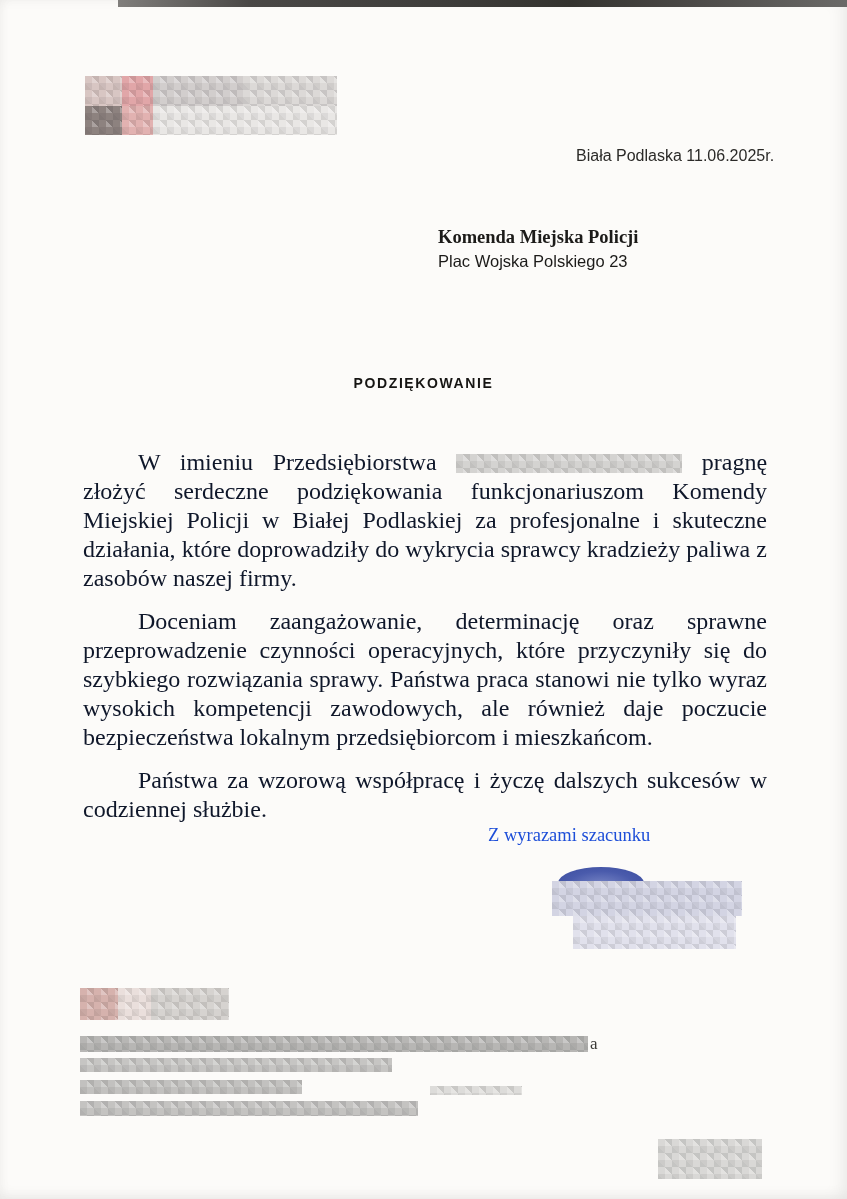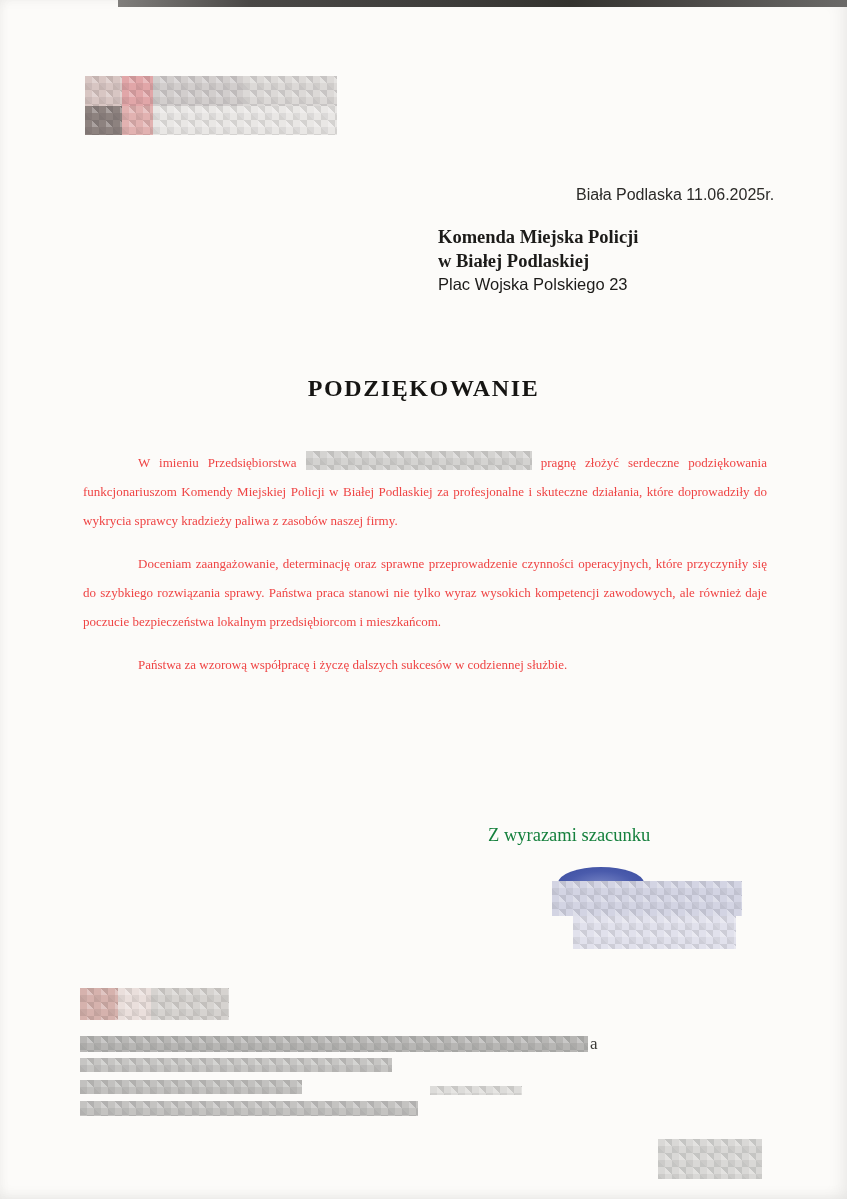--- a/index.html
+++ b/index.html
@@ -22,40 +22,40 @@
     background-size:14px 14px;
     background-position:0 0, 7px 7px;
   }
   .top-strip{
     position:absolute;left:118px;top:0;width:729px;height:7px;
     background:linear-gradient(90deg,#807e7c 0%,#4a4846 18%,#3e3d3b 45%,#34332f 62%,#4a4846 78%,#6b6a68 100%);
   }
   .date-line{
     position:absolute;left:576px;top:147px;
     font-family:"Liberation Sans", sans-serif;
-    font-size:16px;color:#2b2a28;white-space:nowrap;margin-top:39px;
+    font-size:16px;color:#2b2a28;white-space:nowrap;
   }
   .recipient{position:absolute;left:430px;top:226px;line-height:23.5px;color:#1c1b19;margin-left:8px;}
   .recipient .serif-bold{font-family:"Liberation Serif", serif;font-weight:700;font-size:18.5px;}
   .recipient .sans-bold{font-family:"Liberation Sans", sans-serif;font-weight:400;font-size:16.5px;}
   .letter-title{
     position:absolute;left:12px;top:375px;width:823px;
-    text-align:center;font-family:Liberation Serif, serif;
-    font-weight:700;font-size:24px;letter-spacing:1.6px;color:#161513;
+    text-align:center;font-family:Liberation Sans, sans-serif;
+    font-weight:700;font-size:14px;letter-spacing:1.6px;color:#161513;
   }
   .body-text{
     position:absolute;left:83px;top:448px;width:684px;
-    font-size:13px;line-height:29px;text-align:justify;color:#ef4444;
+    font-size:24px;line-height:29px;text-align:justify;color:#0f172a;
   }
   .body-text p{margin:0 0 14px 0;text-indent:55px;}
   .inline-redaction{
     display:inline-block;width:226px;height:19px;vertical-align:-3px;
     position:relative; 
   }
-  .closing{position:absolute;left:488px;top:825px;font-size:18.5px;color:#15803d;}
+  .closing{position:absolute;left:488px;top:825px;font-size:18.5px;color:#1d4ed8;}
   .stamp-blob{
     position:absolute;left:558px;top:867px;width:86px;height:32px;
     border-radius:50%;
     background:radial-gradient(ellipse at 50% 60%, #7b88c6 0%, #4a5bac 55%, #3a4c9e 100%);
   }
   .block{position:absolute;}
   .frag{position:absolute;font-family:"Liberation Serif",serif;font-size:17px;color:#3a3936;}
 </style>
 </head>
 <body>
@@ -71,21 +71,20 @@
     <div class="pix" style="left:158px;top:0;width:94px;height:30px;background-color:#dcd9d7;"></div>
     <div class="pix" style="left:0;top:30px;width:37px;height:29px;background-color:#8d827f;"></div>
     <div class="pix" style="left:37px;top:30px;width:31px;height:29px;background-color:#e2b2b1;"></div>
     <div class="pix" style="left:68px;top:30px;width:184px;height:29px;background-color:#e9e7e5;"></div>
   </div>
 
   <div class="date-line">Biała Podlaska 11.06.2025r.</div>
 
   <div class="recipient">
     <div class="serif-bold">Komenda Miejska Policji</div>
-    <div class="serif-bold">w Białej Podlaskiej</div>
     <div class="sans-bold">Plac Wojska Polskiego 23</div>
   </div>
 
   <div class="letter-title">PODZIĘKOWANIE</div>
 
   <div class="body-text">
     <p><span>W imieniu Przedsiębiorstwa</span>
       <span class="pix inline-redaction" style="background-color:#d4d3d1;"></span>
       <span>pragnę złożyć serdeczne podziękowania funkcjonariuszom Komendy Miejskiej Policji w Białej Podlaskiej za profesjonalne i skuteczne działania, które doprowadziły do wykrycia sprawcy kradzieży paliwa z zasobów naszej firmy.</span></p>
     <p>Doceniam zaangażowanie, determinację oraz sprawne przeprowadzenie czynności operacyjnych, które przyczyniły się do szybkiego rozwiązania sprawy. Państwa praca stanowi nie tylko wyraz wysokich kompetencji zawodowych, ale również daje poczucie bezpieczeństwa lokalnym przedsiębiorcom i mieszkańcom.</p>

